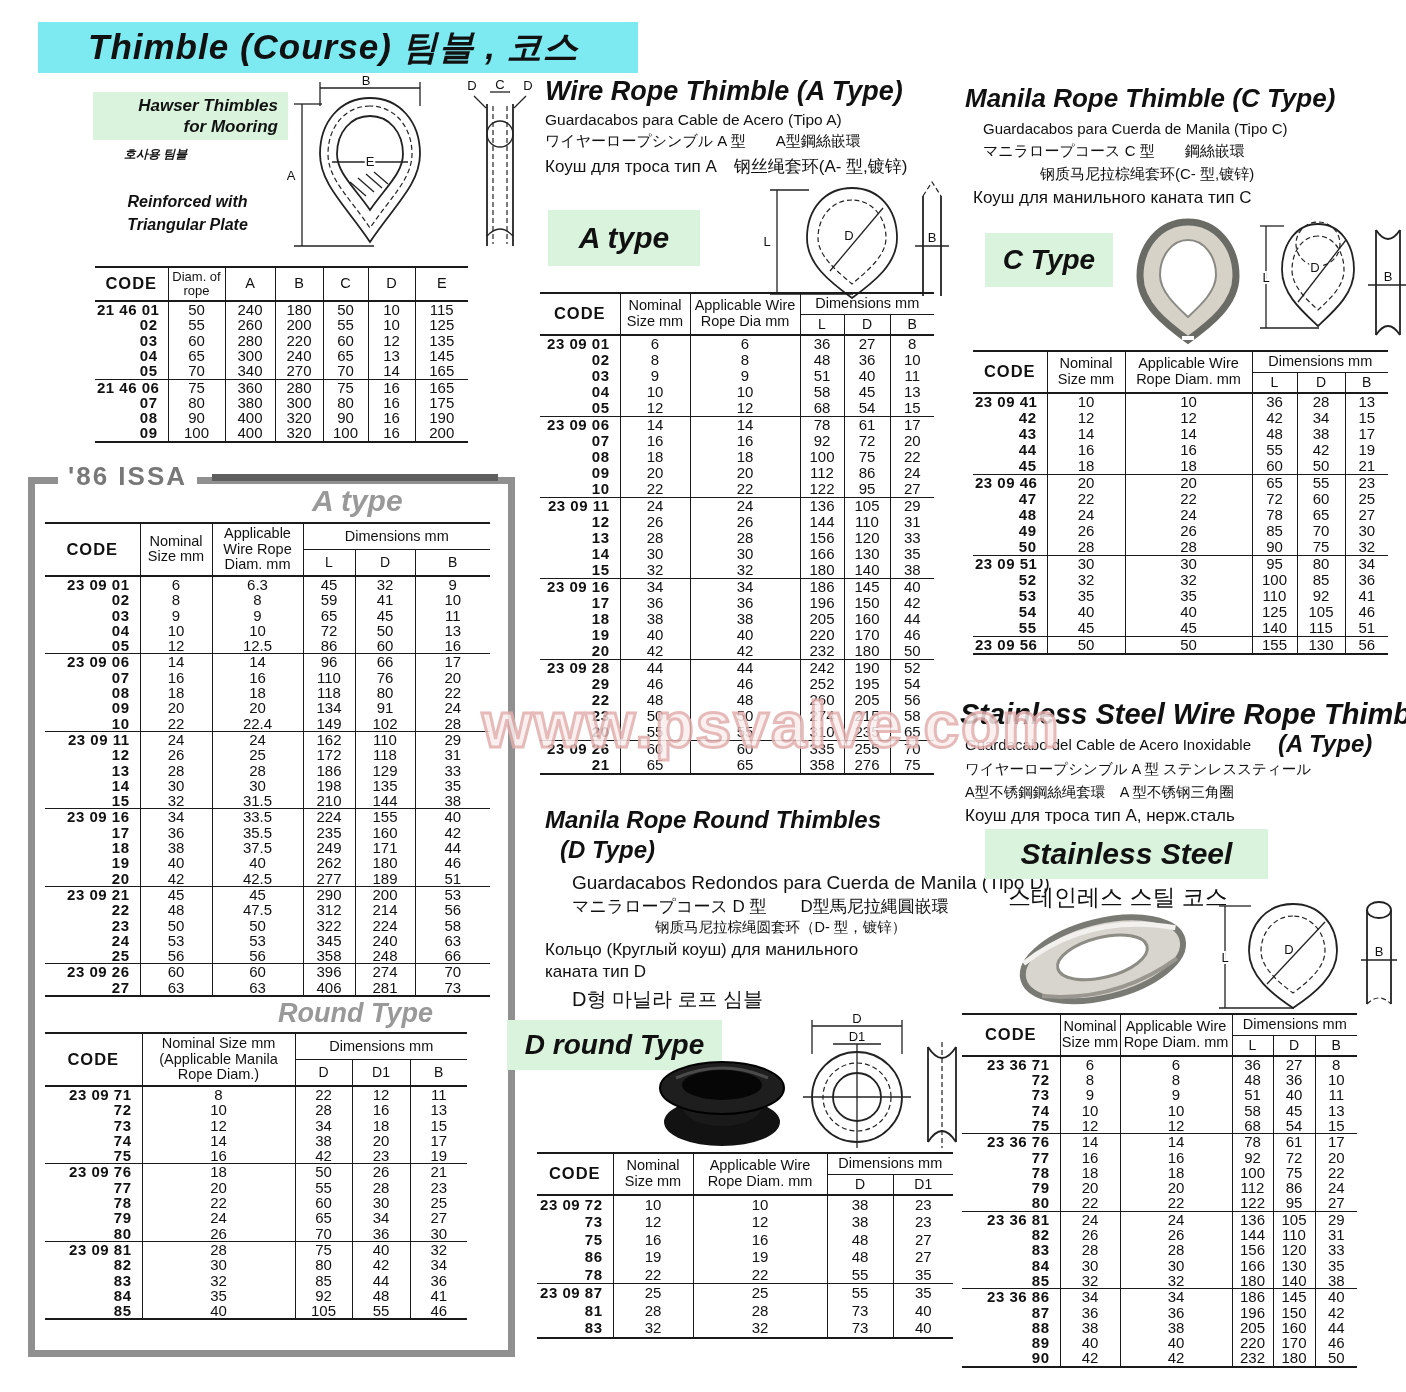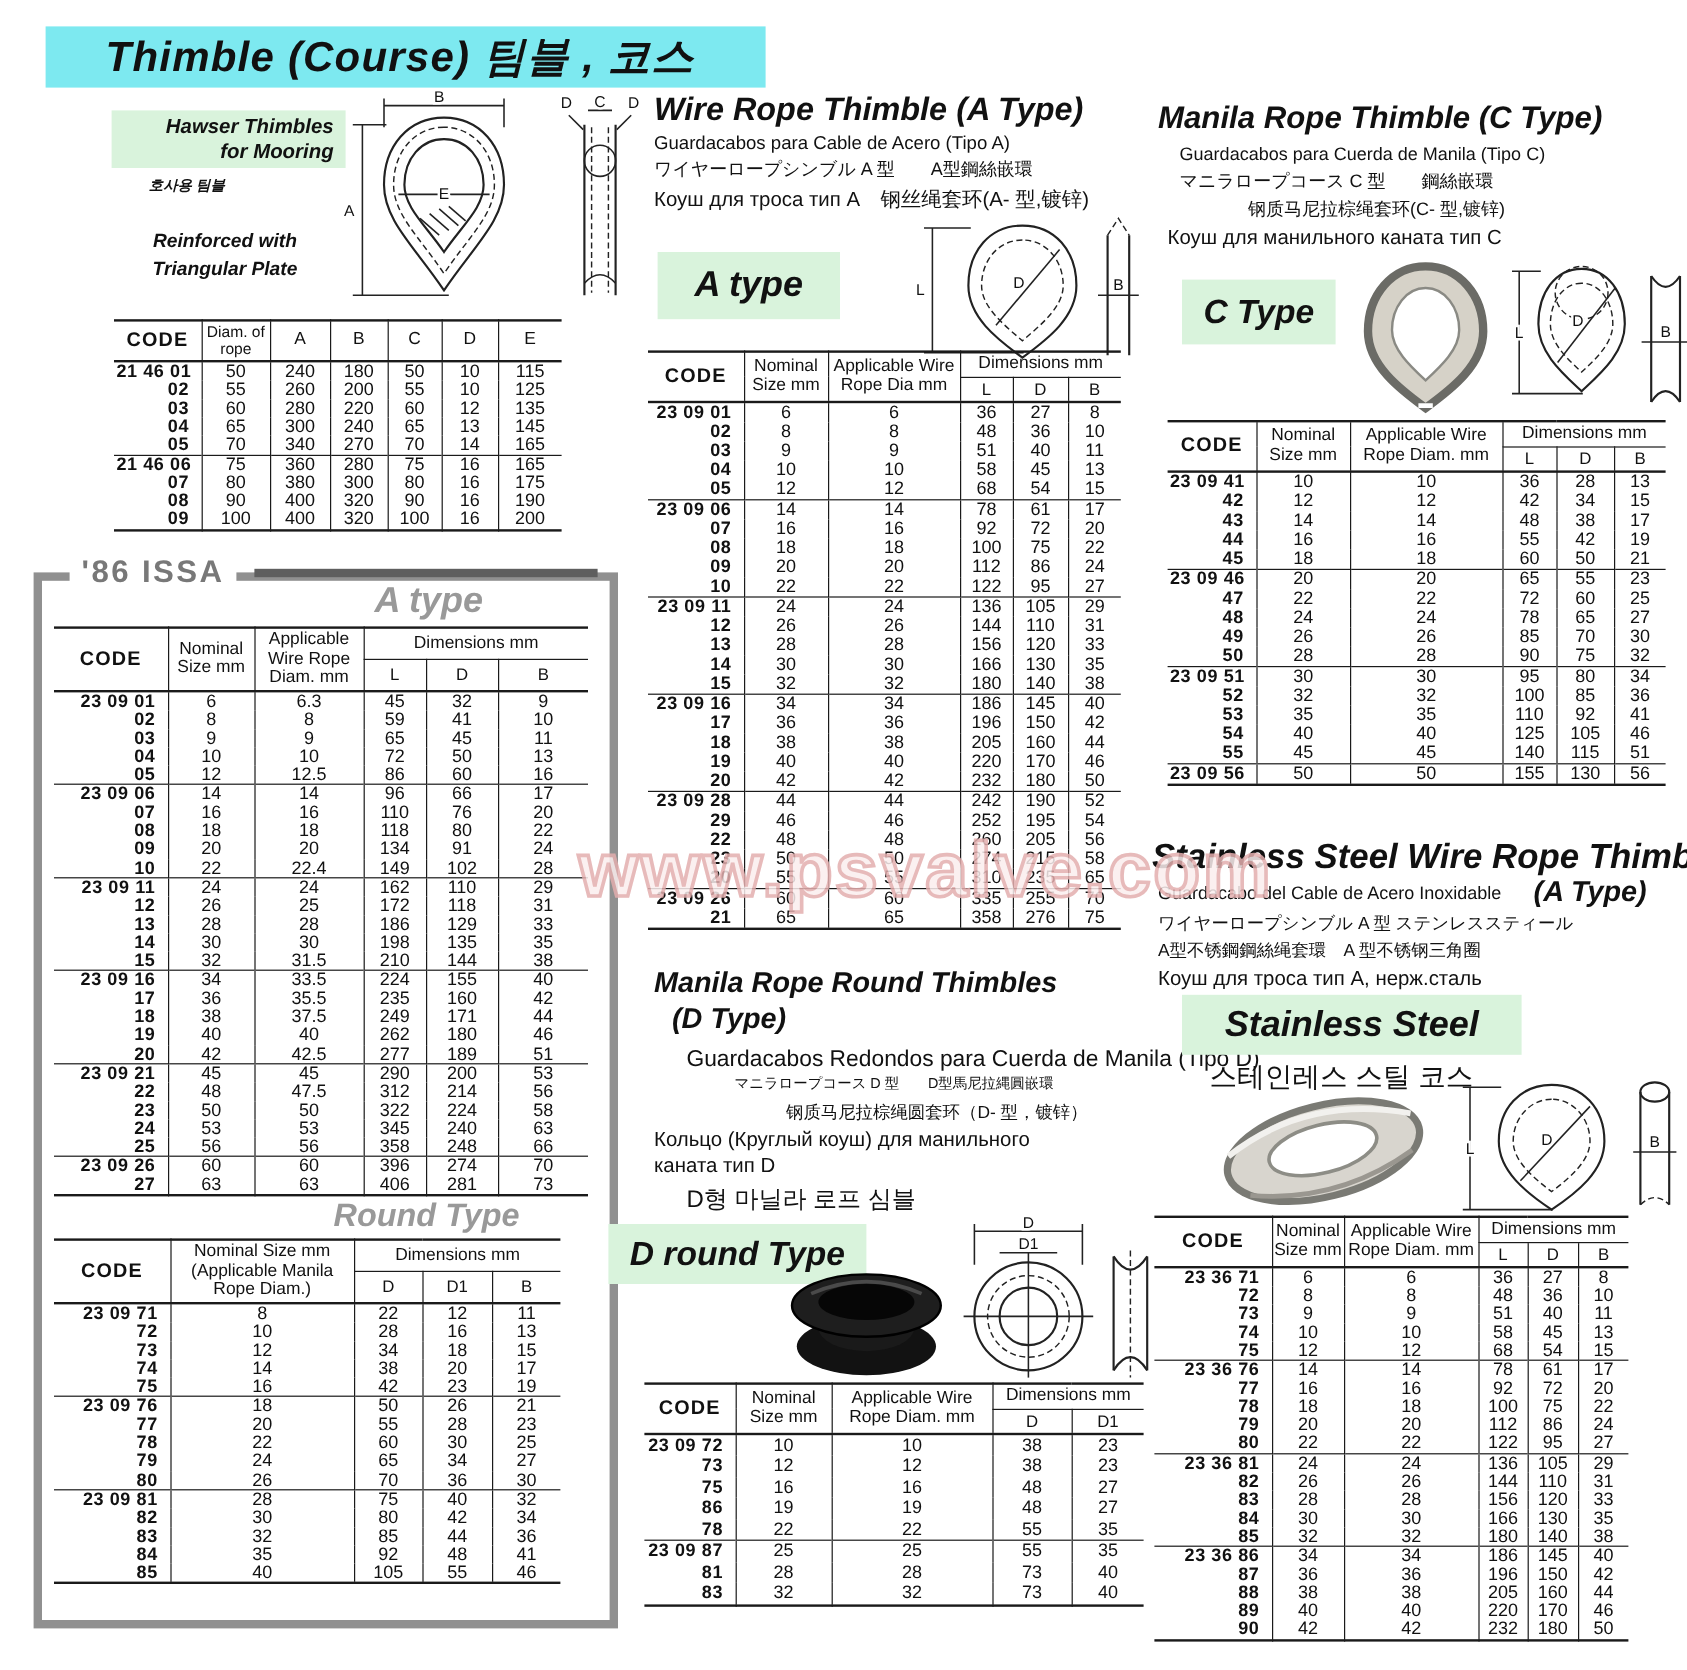--- a/index.html
+++ b/index.html
@@ -843,21 +843,21 @@
           <td>358</td>
           <td>276</td>
           <td>75</td>
         </tr>
       </tbody>
   </table>
 
   <div class="abs ital ln" style="left:545px;top:806px;font-size:24px;">Manila Rope Round Thimbles</div>
   <div class="abs ital ln" style="left:560px;top:836px;font-size:24px;">(D Type)</div>
   <div class="abs ln" style="left:572px;top:872px;font-size:19px;">Guardacabos Redondos para Cuerda de Manila (Tipo D)</div>
-  <div class="abs ln" style="left:572px;top:895px;font-size:12px;margin-left:40px;">マニラロープコース D 型　　D型馬尼拉縄圓嵌環</div>
+  <div class="abs ln" style="left:572px;top:895px;font-size:17px;">マニラロープコース D 型　　D型馬尼拉縄圓嵌環</div>
   <div class="abs ln" style="left:655px;top:918px;font-size:14.5px;">钢质马尼拉棕绳圆套环（D- 型，镀锌）</div>
   <div class="abs ln" style="left:545px;top:940px;font-size:17px;">Кольцо (Круглый коуш) для манильного</div>
   <div class="abs ln" style="left:545px;top:962px;font-size:17px;">каната тип D</div>
   <div class="abs ln" style="left:552px;top:986px;font-size:20px;margin-left:20px;">D형 마닐라 로프 심블</div>
   <div class="abs badge" style="left:507px;top:1020px;width:215px;height:50px;font-size:28px;">D round Type</div>
 
   <svg class="abs" style="left:650px;top:1050px;" width="145" height="105" viewBox="0 0 145 105">
     <ellipse cx="72" cy="72" rx="58" ry="24" fill="#121212"></ellipse>
     <ellipse cx="72" cy="56" rx="40" ry="20" fill="#1a1a1a"></ellipse>
     <ellipse cx="72" cy="38" rx="62" ry="26" fill="#1e1e1e" stroke="#000" stroke-width="2"></ellipse>

